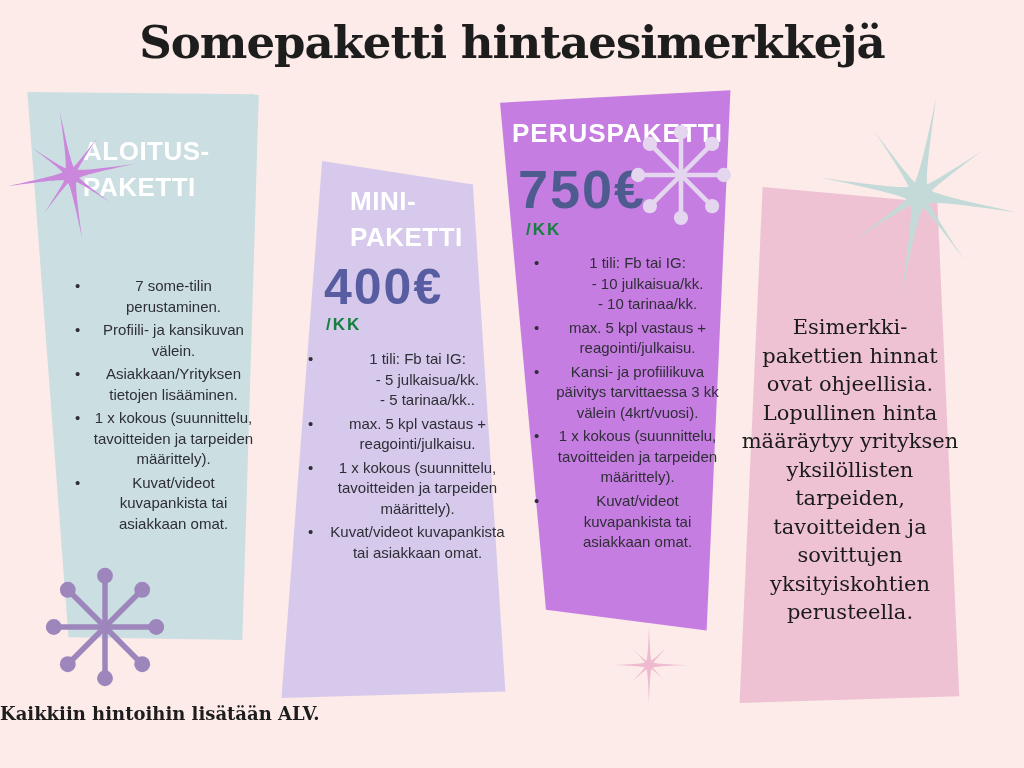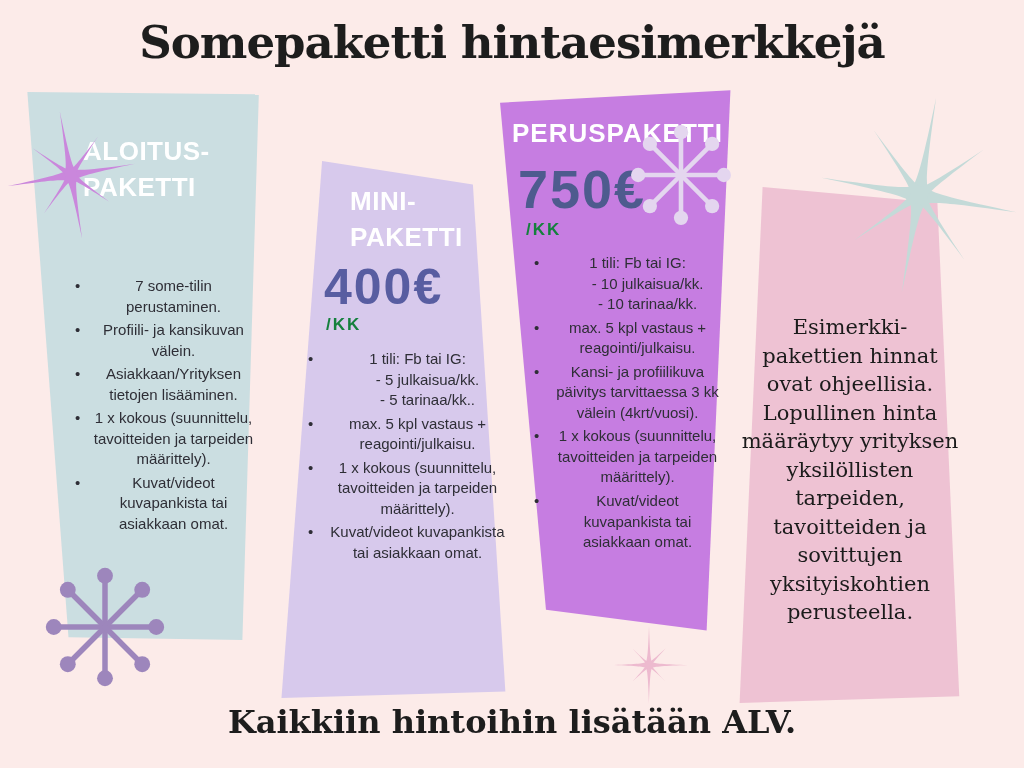--- a/index.html
+++ b/index.html
@@ -10,23 +10,23 @@
     border-radius:10px;
   }
 
   .main-title{
     position:absolute;top:16px;left:0;right:0;text-align:center;
     font-family:"DejaVu Serif","Liberation Serif",serif;
     font-weight:bold;font-size:45px;letter-spacing:-1px;
     color:var(--title-color,#1d1d1d);z-index:5;
   }
   .footer-note{
-    position:absolute;top:703px;left:0;right:0;text-align:center;
+    position:absolute;top:703px;left:0;right:0;
     font-family:"DejaVu Serif","Liberation Serif",serif;
-    font-weight:bold;font-size:32px;color:var(--title-color,#1d1d1d);z-index:5;
+    font-weight:bold;font-size:18px;color:var(--title-color,#1d1d1d);z-index:5;
   }
 
   .pkg{position:absolute;z-index:3;}
   .pkg-shape{position:absolute;left:0;top:0;right:0;bottom:0;}
   .pkg-name{position:absolute;color:#fff;font-weight:700;font-size:26px;
             line-height:1.38;letter-spacing:.5px;z-index:2;}
   .pkg-name .nl{display:block;}
   .pkg-price{position:absolute;font-weight:700;letter-spacing:2px;line-height:1;z-index:2;}
   .pkg-period{position:absolute;color:#15803d;font-weight:700;font-size:17px;
               letter-spacing:2px;z-index:2;}

